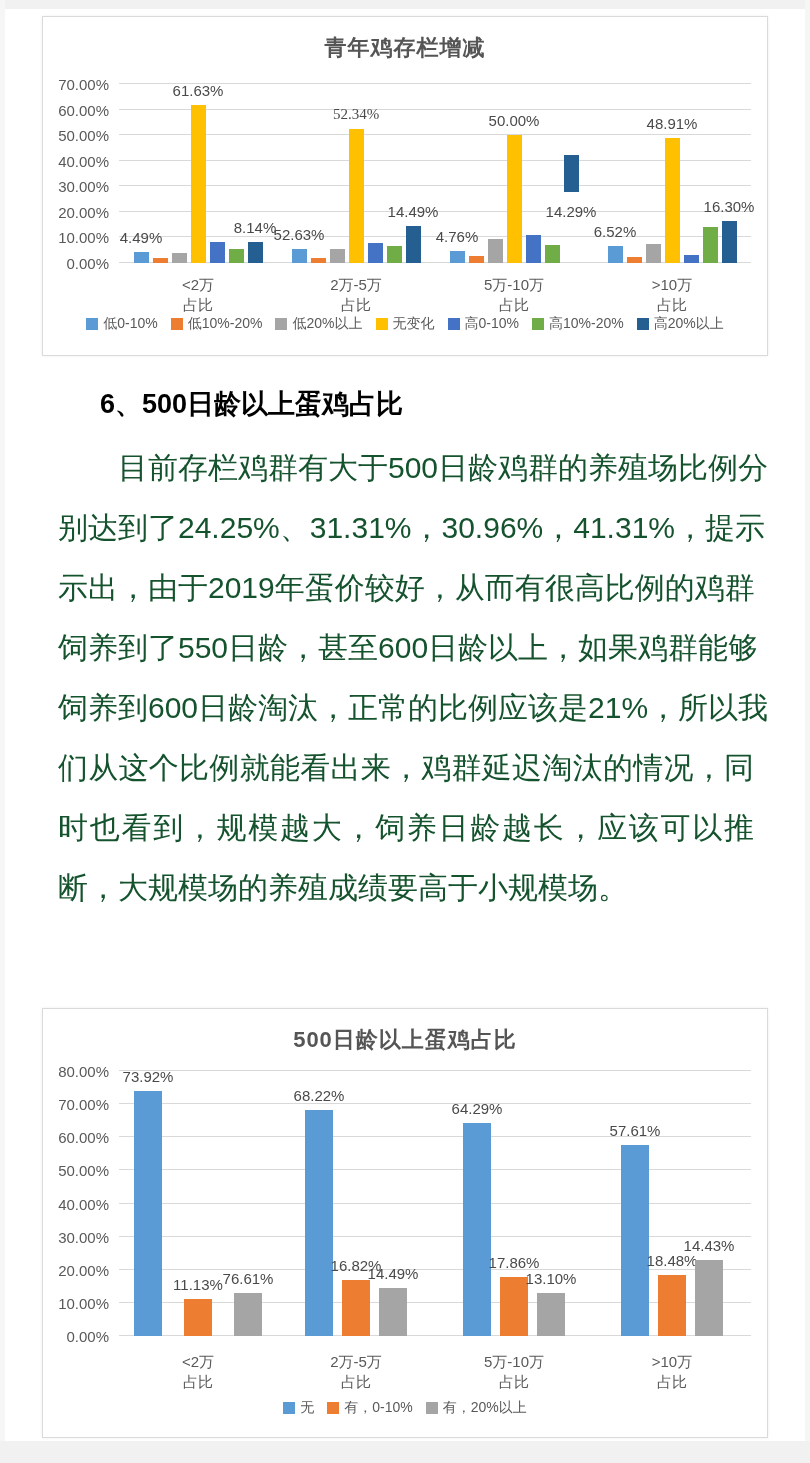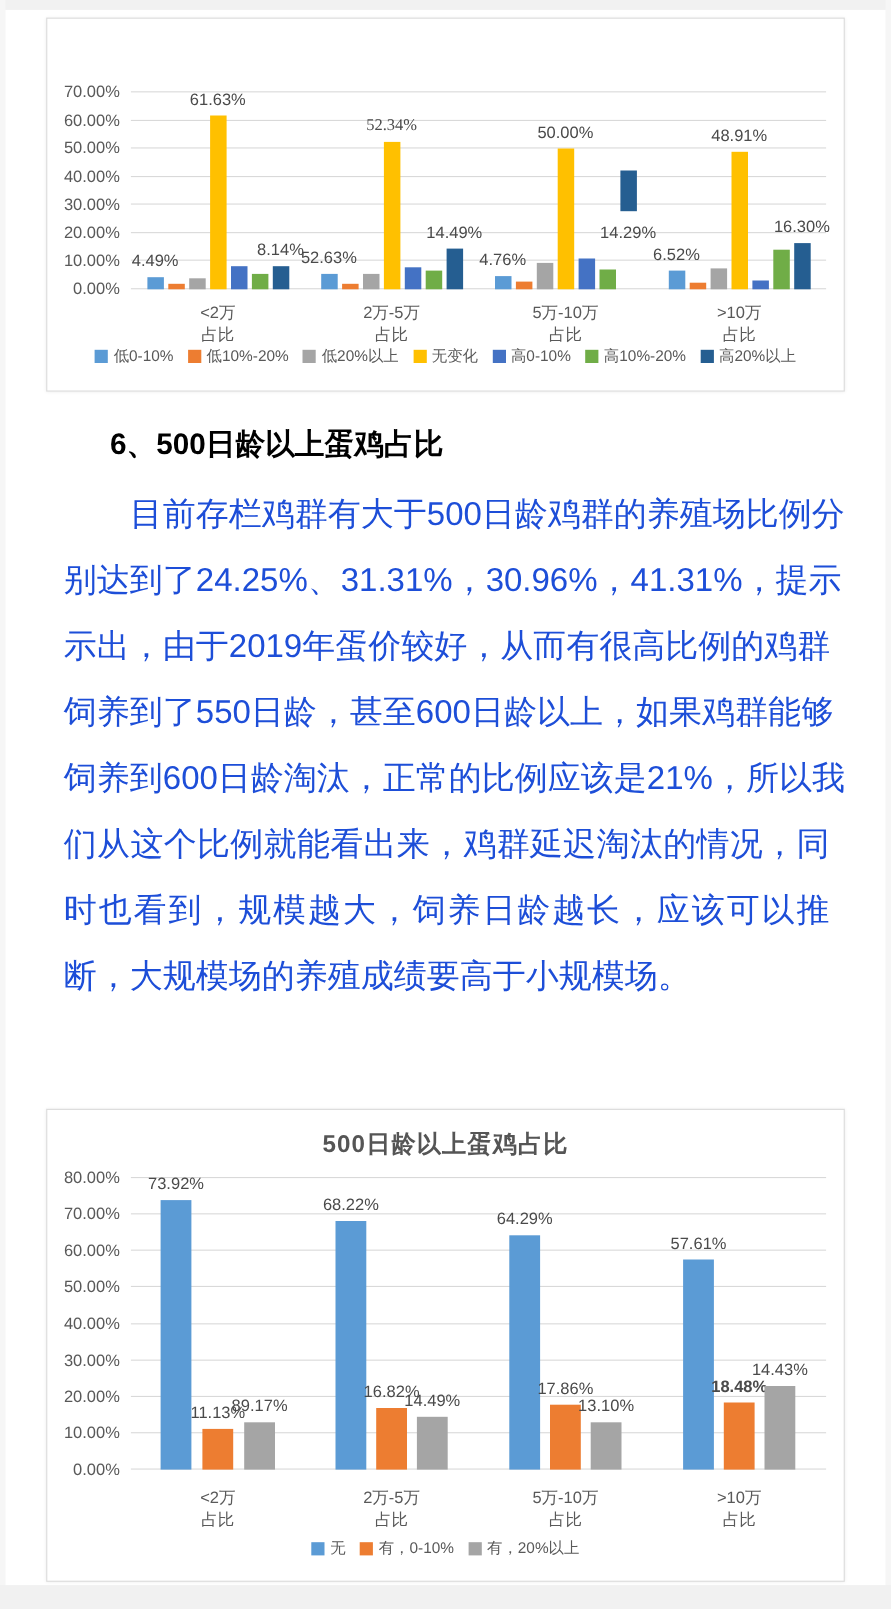--- a/index.html
+++ b/index.html
@@ -60,35 +60,36 @@
   .legend-item { display:flex; align-items:center; gap:5px; white-space:nowrap; }
   .sq { display:inline-block; width:12px; height:12px; }
 
   
   .section-heading {
     position:absolute; top:386px; left:100px; right:60px;
     font-size:27px; font-weight:bold; color:#000;
   }
   .paragraph { position:absolute; top:438px; left:58px; width:696px; }
   .pline {
-    height:60px; line-height:60px; font-size:30px; color:#1d4ed8;
+    height:60px; line-height:60px; font-size:30px; color:#14532d;
     text-align:justify; text-align-last:justify; white-space:nowrap;
   }
   .pline.indent { padding-left:60px; }
   .pline.last { text-align-last:left; white-space:normal; }
 </style>
 </head>
 <body>
 
 <div class="frame">
   <div class="edge-top"></div>
   <div class="edge-left"></div>
   <div class="edge-right"></div>
 
   <div class="chart-box c1">
+    <div class="chart-title">青年鸡存栏增减</div>
     <div class="plot">
         <div class="gridline" style="bottom: 0%;"></div>
         <div class="ytick" style="bottom: 0%;">0.00%</div>
         <div class="gridline" style="bottom: 14.2857%;"></div>
         <div class="ytick" style="bottom: 14.2857%;">10.00%</div>
         <div class="gridline" style="bottom: 28.5714%;"></div>
         <div class="ytick" style="bottom: 28.5714%;">20.00%</div>
         <div class="gridline" style="bottom: 42.8571%;"></div>
         <div class="ytick" style="bottom: 42.8571%;">30.00%</div>
         <div class="gridline" style="bottom: 57.1429%;"></div>
@@ -280,31 +281,31 @@
         <div class="gridline" style="bottom: 50%;"></div>
         <div class="ytick" style="bottom: 50%;">40.00%</div>
         <div class="gridline" style="bottom: 62.5%;"></div>
         <div class="ytick" style="bottom: 62.5%;">50.00%</div>
         <div class="gridline" style="bottom: 75%;"></div>
         <div class="ytick" style="bottom: 75%;">60.00%</div>
         <div class="gridline" style="bottom: 87.5%;"></div>
         <div class="ytick" style="bottom: 87.5%;">70.00%</div>
         <div class="gridline" style="bottom: 100%;"></div>
         <div class="ytick" style="bottom: 100%;">80.00%</div>
-        <div class="bargroup" style="left: 0%; width: 25%; gap: 10px; margin-top: 31px;">
+        <div class="bargroup" style="left: 0%; width: 25%; gap: 22px; margin-top: 31px;">
           <div class="barwrap" style="width: 28px;">
             <div class="blabel" style="bottom: calc(92.4% + 6px);">73.92%</div>
             <div class="bar" style="height: 92.4%; background: rgb(91, 155, 213);"></div>
           </div>
           <div class="barwrap" style="width: 28px;">
             <div class="blabel" style="bottom: calc(13.9125% + 6px);">11.13%</div>
             <div class="bar" style="height: 13.9125%; background: rgb(237, 125, 49);"></div>
           </div>
           <div class="barwrap" style="width: 28px;">
-            <div class="blabel" style="bottom: calc(16.4% + 6px);">89.17%</div>
+            <div class="blabel" style="bottom: calc(16.4% + 6px);">76.61%</div>
             <div class="bar" style="height: 16.4%; background: rgb(165, 165, 165);"></div>
           </div>
         </div>
         <div class="bargroup" style="left: 25%; width: 25%; gap: 9px;">
           <div class="barwrap" style="width: 28px;">
             <div class="blabel" style="bottom: calc(85.275% + 6px);">68.22%</div>
             <div class="bar" style="height: 85.275%; background: rgb(91, 155, 213);"></div>
           </div>
           <div class="barwrap" style="width: 28px; justify-content: flex-end;">
             <div class="blabel" style="bottom: calc(21.025% + 6px);">16.82%</div>
@@ -327,21 +328,21 @@
           <div class="barwrap" style="width: 28px;">
             <div class="blabel" style="bottom: calc(16.375% + 6px);">13.10%</div>
             <div class="bar" style="height: 16.375%; background: rgb(165, 165, 165);"></div>
           </div>
         </div>
         <div class="bargroup" style="left: 75%; width: 25%; gap: 9px;">
           <div class="barwrap" style="width: 28px;">
             <div class="blabel" style="bottom: calc(72.0125% + 6px);">57.61%</div>
             <div class="bar" style="height: 72.0125%; background: rgb(91, 155, 213);"></div>
           </div>
-          <div class="barwrap" style="width: 28px; font-weight: bold;">
+          <div class="barwrap" style="width: 28px;">
             <div class="blabel" style="bottom: calc(23.1% + 6px);">18.48%</div>
             <div class="bar" style="height: 23.1%; background: rgb(237, 125, 49);"></div>
           </div>
           <div class="barwrap" style="width: 28px;">
             <div class="blabel" style="bottom: calc(28.5375% + 6px);">14.43%</div>
             <div class="bar" style="height: 28.5375%; background: rgb(165, 165, 165);"></div>
           </div>
         </div>
       </div>
     <div class="xlabels">

